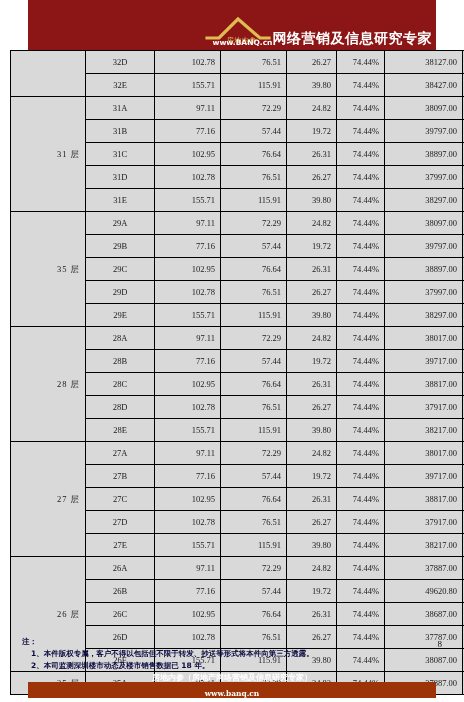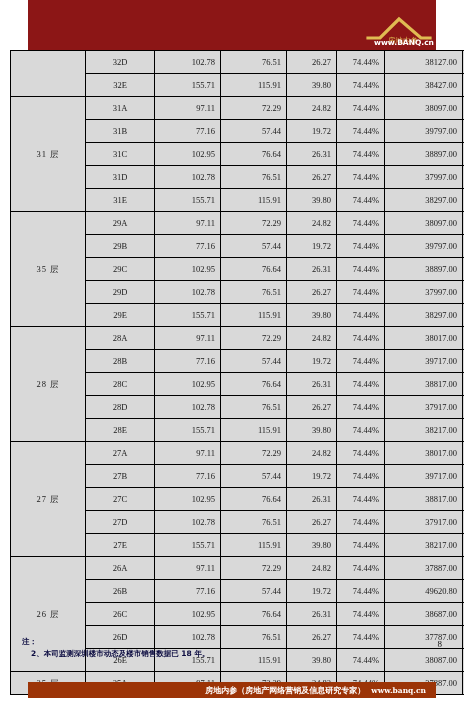--- a/index.html
+++ b/index.html
@@ -89,21 +89,21 @@
     background: #d9d9d9;
     font-size: 8.5px;
     font-family: "Liberation Serif", "DejaVu Serif", serif;
     color: #1a1a1a;
     height: 22px;
     padding: 0 5px;
     line-height: 22px;
     white-space: nowrap;
     overflow: hidden;
   }
-  td.col-floor   { width: 64px;  text-align: center; letter-spacing: 1px; font-size: 9px; margin-top: 44px; }
+  td.col-floor   { width: 64px;  text-align: right; letter-spacing: 1px; font-size: 9px; margin-top: 44px; }
   td.col-unit    { width: 58px;  text-align: center; }
   td.col-num     { text-align: right; }
   .w-build  { width: 55px; }
   .w-inner  { width: 55px; }
   .w-share  { width: 39px; }
   .w-rate   { width: 37px; }
   .w-price  { width: 67px; margin-top: 30px; }
   .w-total  { width: 81px; }
 
   
@@ -140,23 +140,23 @@
   .footer-bar {
     position: absolute;
     left: 28px;
     top: 682px;
     width: 408px;
     height: 16px;
     background: #9c3407;
     display: flex;
     align-items: center;
     justify-content: flex-end;
-    padding-right: 10px;
     box-sizing: border-box;
     gap: 6px;
+    flex-direction: column;
   }
   .footer-cn {
     color: #ffffff;
     font-size: 8px;
     font-family: "DejaVu Serif", serif;
     font-weight: bold;
     white-space: nowrap;
   }
   .footer-url {
     color: #ffffff;
@@ -171,20 +171,21 @@
 
 <div class="header-banner">
   <div class="logo-wrap">
     <div class="logo-mark">
       <svg width="66" height="34" viewBox="0 0 66 34" xmlns="http://www.w3.org/2000/svg">
         <polyline points="2,24 14,24 33,5 55,24 64,24" fill="none" stroke="#e0bb52" stroke-width="3.2" stroke-linecap="square" stroke-linejoin="miter"></polyline>
       </svg>
       <div class="logo-cn-small">房地内参</div>
       <div class="logo-url">www.BANQ.cn</div>
     </div>
+    <div class="logo-tagline">网络营销及信息研究专家</div>
   </div>
 </div>
 
 <div class="table-wrap">
   <table class="unit-table">
     <tbody id="table-body">
         <tr>
           <td class="col-floor" rowspan="2"></td>
           <td class="col-unit">32D</td>
           <td class="col-num w-build">102.78</td>
@@ -442,20 +443,21 @@
           <td class="col-num w-rate">74.44%</td>
           <td class="col-num w-price">37887.00</td>
           <td class="col-num w-total">3679206.57</td>
         </tr>
       </tbody>
   </table>
 </div>
 
 <div class="notes">
   <div class="notes-title">注：</div>
+  <div class="note-line">1、本件版权专属，客户不得以包括但不限于转发、抄送等形式将本件向第三方透露。</div>
   <div class="note-line">2、本司监测深圳楼市动态及楼市销售数据已 18 年。</div>
 </div>
 
 <div class="page-number">8</div>
 
 <div class="footer-bar">
   <span class="footer-cn">房地内参（房地产网络营销及信息研究专家）</span>
   <span class="footer-url">www.banq.cn</span>
 </div>
 

